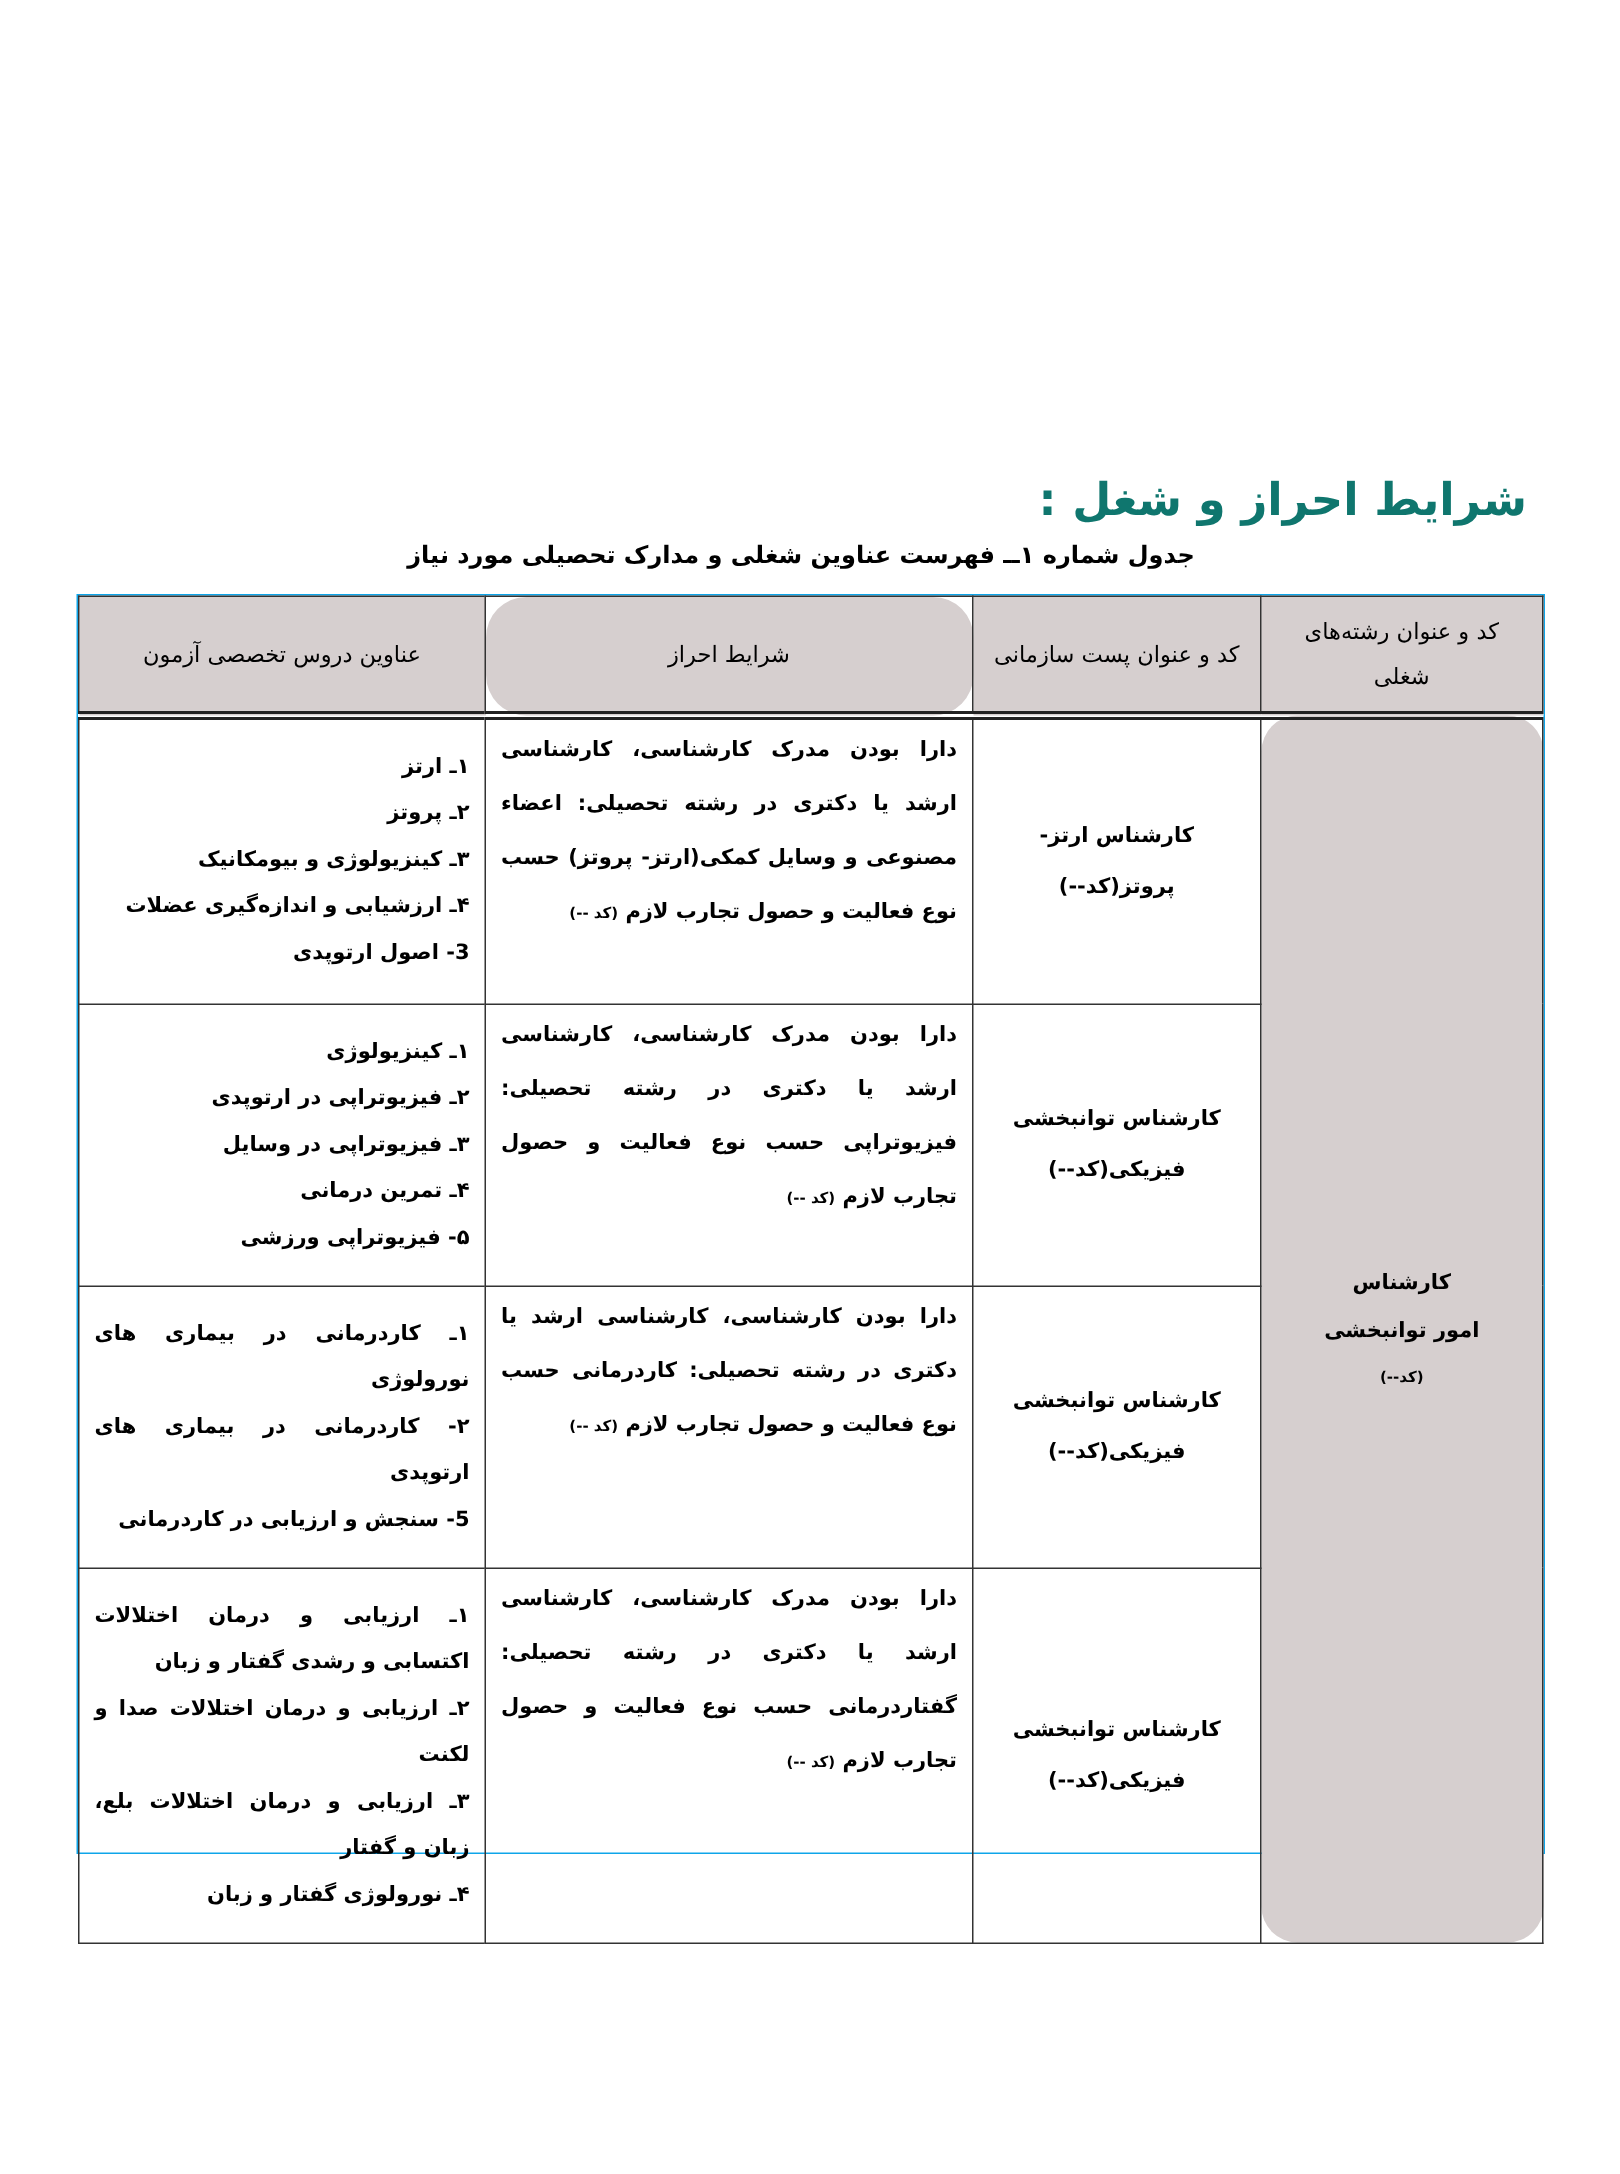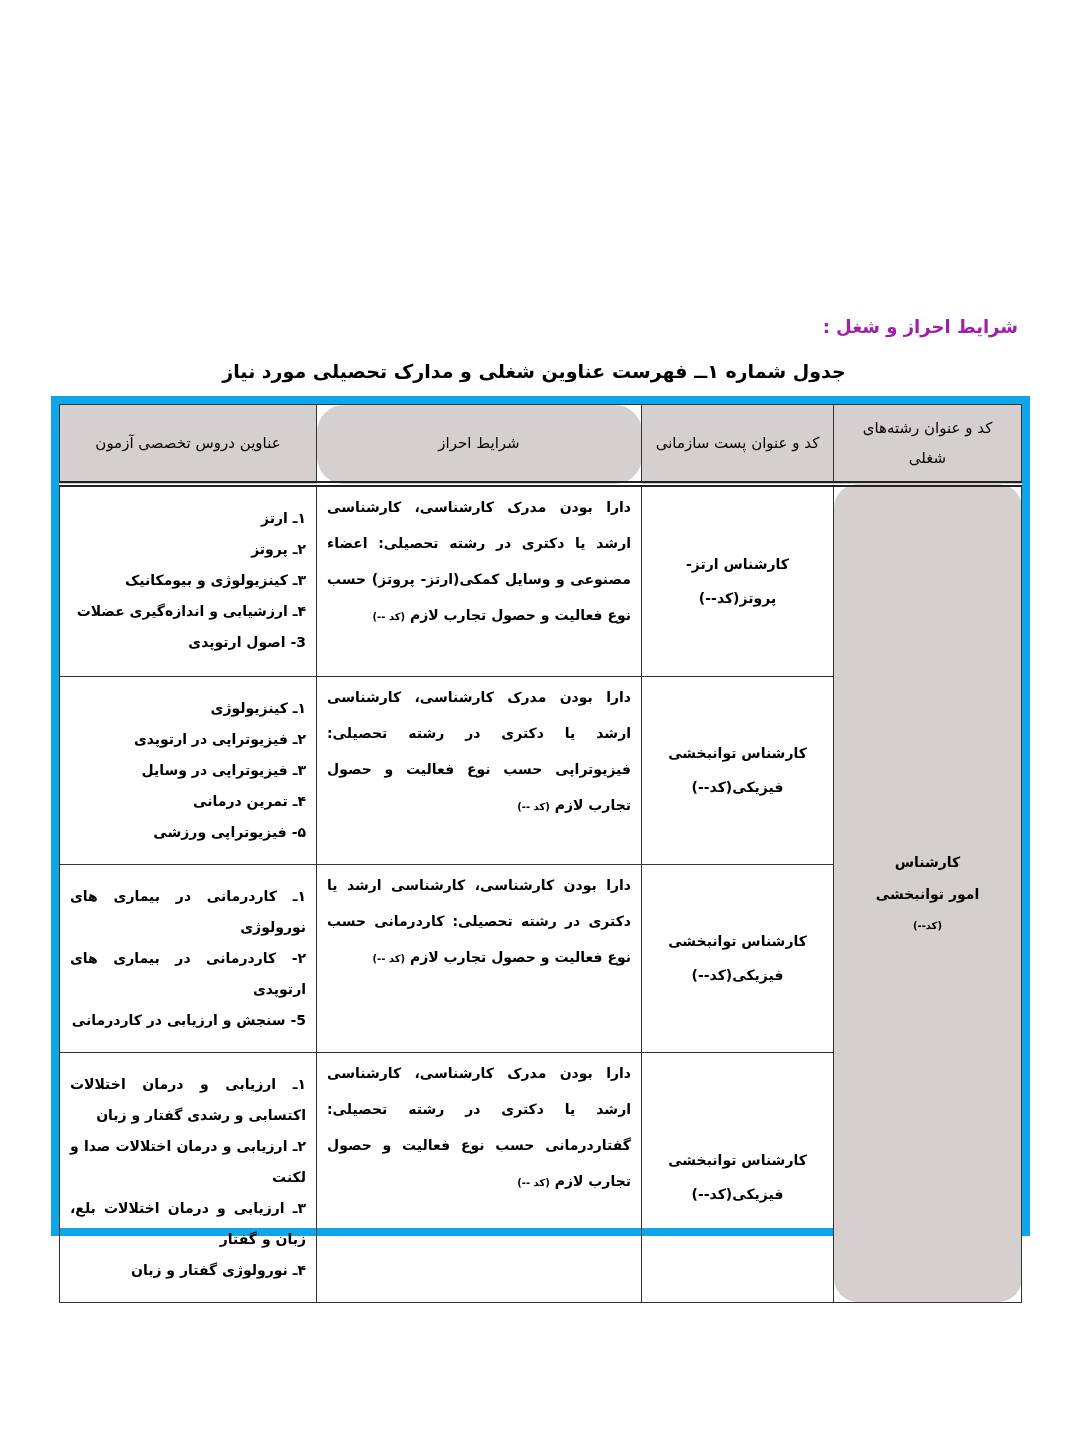--- a/index.html
+++ b/index.html
@@ -15,44 +15,44 @@
     color: #000;
     overflow: hidden;
   }
   .section-title {
     position: absolute;
     top: 316px;
     right: 62px;
     direction: rtl;
     font-family: "DejaVu Sans", sans-serif;
     font-weight: bold;
-    font-size: 18px;
-    color: #a21caf;
+    font-size: 30px;
+    color: #0f766e;
     margin: 0;
   }
   .table-caption {
     position: absolute;
     top: 360px;
     left: 0;
     width: 1068px;
     text-align: center;
     direction: rtl;
     font-family: "DejaVu Sans", sans-serif;
     font-weight: bold;
-    font-size: 19px;
+    font-size: 16px;
     margin: 0;
     box-sizing: border-box;
   }
   .table-wrap {
     position: absolute;
     top: 396px;
     left: 51px;
     width: 979px;
     height: 840px;
-    border: 8px solid #0ea5e9;
+    border: 1px solid #0ea5e9;
     box-sizing: border-box;
     background: #fff;
   }
   table.req {
     width: 100%;
     height: 100%;
     border-collapse: collapse;
     direction: rtl;
     table-layout: fixed;
   }

